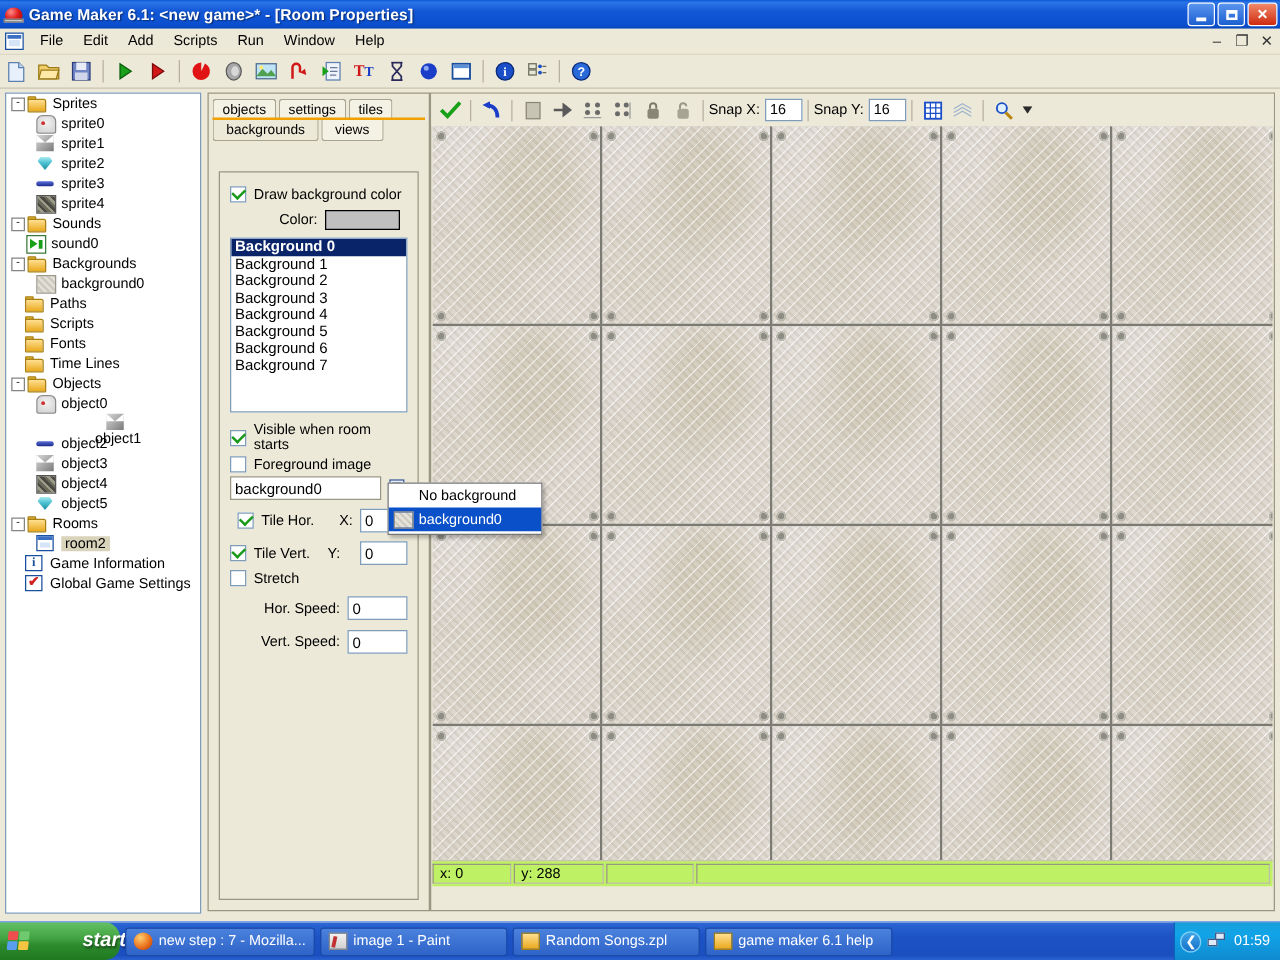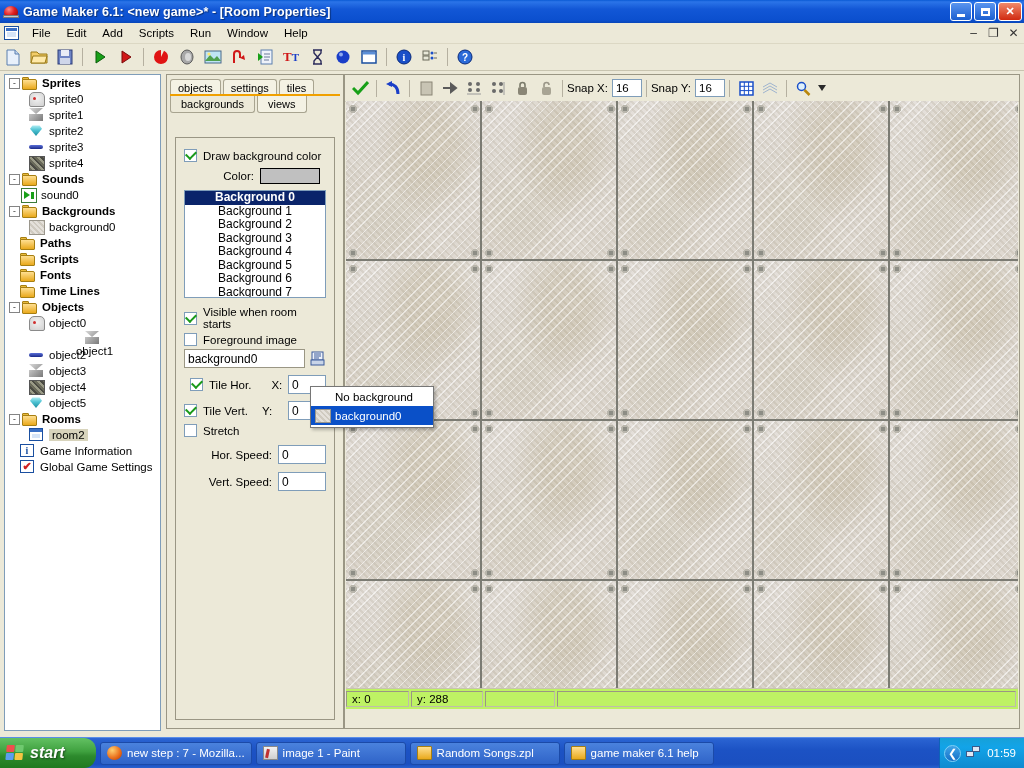--- a/index.html
+++ b/index.html
@@ -61,21 +61,21 @@
     position:absolute;left:4px;top:74px;width:155px;height:655px;
     background:#fff;border:1px solid #7f9db9;overflow:hidden;font-size:11.5px;
   }
   .trow{height:16px;display:flex;align-items:center;white-space:nowrap;padding-left:2px;}
   .tog{width:9px;height:9px;border:1px solid #848484;background:#fff;font-size:8px;line-height:7px;
        text-align:center;color:#000;margin-right:2px;font-family:"Liberation Mono",monospace;flex:0 0 auto;}
   .folder{width:16px;height:13px;position:relative;margin-right:4px;flex:0 0 auto;}
   .folder .b{position:absolute;left:0;top:2px;width:15px;height:11px;background:linear-gradient(to bottom,#ffdf91,#e9a91c);border:1px solid #a77f12;box-sizing:border-box;border-radius:1px 2px 1px 1px;}
   .folder .t{position:absolute;left:0;top:0px;width:7px;height:3px;background:#e9bb3c;border:1px solid #a77f12;box-sizing:border-box;border-radius:1px 1px 0 0;}
   .tlabel{color:#000;}
-  .tbold{font-weight:bold;}
+  .tbold{font-weight:normal;}
   .tsel{background:#d8d4bc;padding:0 3px;}
   .ricon{width:16px;height:14px;margin-right:4px;flex:0 0 auto;position:relative;}
 
   
   .ic-ghost{background:radial-gradient(circle at 50% 40%,#f2f2f2,#cfcfcf);border:1px solid #8a8a8a;border-radius:5px 5px 2px 2px;width:14px;height:13px;position:relative;}
   .ic-ghost::after{content:"";position:absolute;left:3px;top:4px;width:3px;height:3px;background:#d03030;border-radius:50%;}
   .ic-hour{width:14px;height:13px;background:linear-gradient(135deg,#d9d9d9,#7a7a7a);position:relative;}
   .ic-hour::before{content:"";position:absolute;left:0;top:0;border-left:7px solid #fff;border-right:7px solid #fff;border-top:6px solid transparent;}
   .ic-gem{width:14px;height:13px;position:relative;}
   .ic-gem .d{position:absolute;left:1px;top:1px;width:12px;height:11px;background:linear-gradient(to bottom,#b9f0f5 0%,#4fc4d4 45%,#1b8ea0 100%);
@@ -117,21 +117,21 @@
   }
   .chk{display:flex;align-items:center;margin:3px 0;font-size:11.5px;}
   .box{width:13px;height:13px;border:1px solid #7f9db9;background:#fff;margin-right:6px;
        display:flex;align-items:center;justify-content:center;box-sizing:border-box;flex:0 0 auto;}
   .box.on::after{content:"";width:8px;height:5px;border-left:2px solid #1a9a1a;border-bottom:2px solid #1a9a1a;
        transform:rotate(-45deg) translate(1px,-1px);}
   .colorrow{display:flex;align-items:center;justify-content:flex-end;margin:6px 6px 6px 0;}
   .colorrow label{margin-right:6px;font-size:11.5px;}
   .swatch{width:60px;height:16px;background:#c0c0c0;border:1px solid #000;box-sizing:border-box;}
   .listbox{
-    border:1px solid #7f9db9;background:#fff;height:108px;margin:4px 0 8px 0;overflow:hidden;box-sizing:border-box;text-align:center;
+    border:1px solid #7f9db9;background:#fff;height:140px;margin:4px 0 8px 0;overflow:hidden;box-sizing:border-box;
   }
   .litem{padding:0 3px;font-size:12px;line-height:13.5px;white-space:nowrap;}
   .litem.sel{background:#0a246a;color:#fff;font-weight:bold;}
   .txtfield{
     border:1px solid #9a9684;background:#fff;height:19px;box-sizing:border-box;
     display:flex;align-items:center;padding:0 3px;font-size:12px;
   }
   .fieldrow{display:flex;align-items:center;gap:3px;margin:3px 0;}
   .browse{width:18px;height:19px;border:none;background:transparent;display:flex;align-items:center;justify-content:center;flex:0 0 auto;}
   .numrow{display:flex;align-items:center;margin:4px 0;}
@@ -188,21 +188,21 @@
 
   
   #taskbar{
     position:absolute;left:0;bottom:0;width:1024px;height:30px;
     background:linear-gradient(to bottom,#3168d5 0%,#2861d0 8%,#1c52c4 40%,#1b4fc0 88%,#2a62cf 100%);
     border-top:1px solid #5a8ee8;display:flex;align-items:center;
   }
   #startbtn{
     width:96px;height:30px;flex:0 0 auto;
     background:linear-gradient(to bottom,#63c163 0%,#3fa13f 45%,#2d8a2d 60%,#1f7a1f 100%);
-    border-radius:0 12px 12px 0;display:flex;align-items:center;padding-left:6px;box-sizing:border-box;
+    border-radius:0 12px 12px 0;display:flex;align-items:center;padding-left:6px;box-sizing:border-box;gap:36px;
   }
   #startbtn .flag{width:18px;height:17px;margin-right:6px;position:relative;flex:0 0 auto;transform:skewX(-6deg);}
   #startbtn .flag i{position:absolute;width:8px;height:7px;display:block;font-style:normal;border-radius:1px;}
   #startbtn .flag i:nth-child(1){left:0;top:0;background:#f04e4e;}
   #startbtn .flag i:nth-child(2){left:9px;top:0;background:#6fc96f;}
   #startbtn .flag i:nth-child(3){left:0;top:8px;background:#5a9ef0;}
   #startbtn .flag i:nth-child(4){left:9px;top:8px;background:#f5c542;}
   #startbtn .slabel{color:#fff;font-style:italic;font-weight:bold;font-size:16px;text-shadow:1px 1px 2px rgba(0,0,0,.5);}
   .taskitem{
     height:23px;min-width:150px;max-width:162px;margin-left:4px;flex:0 1 auto;

